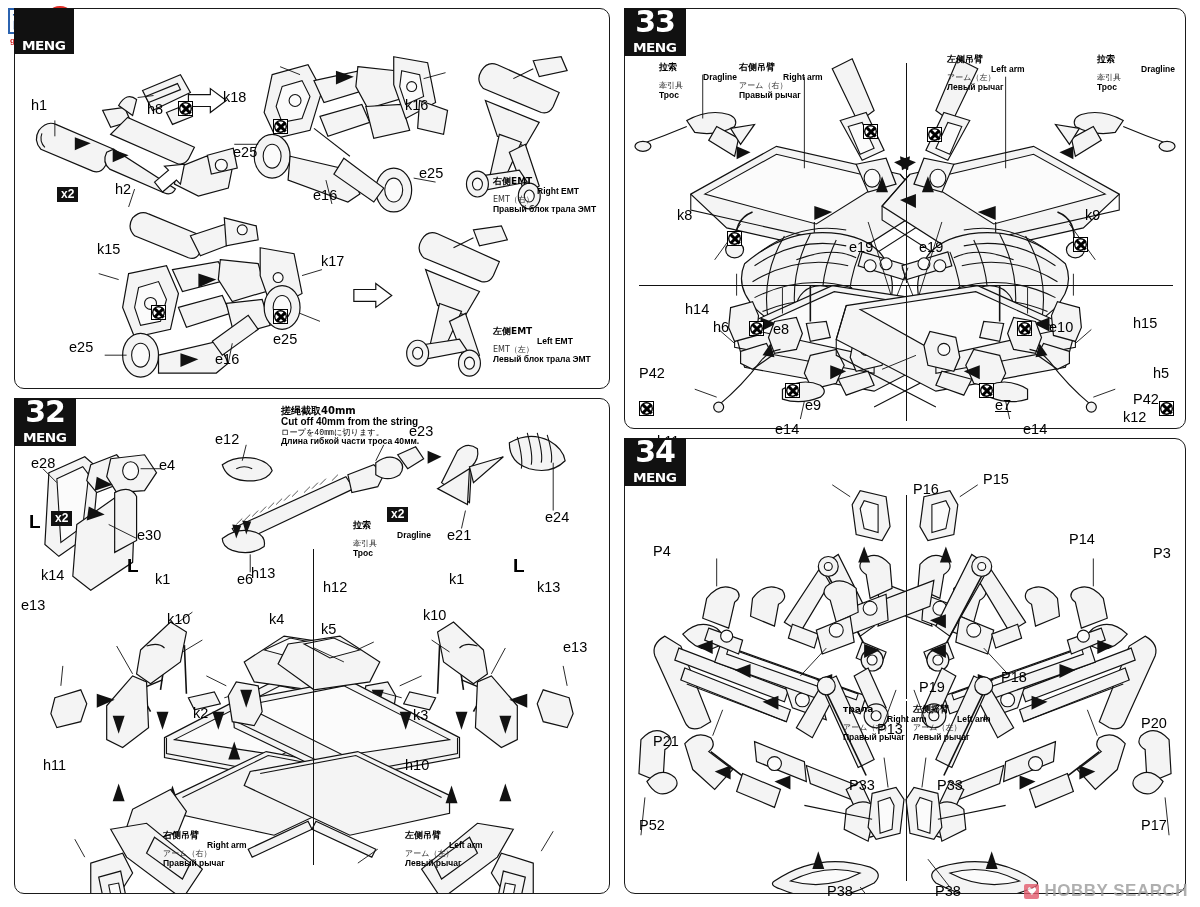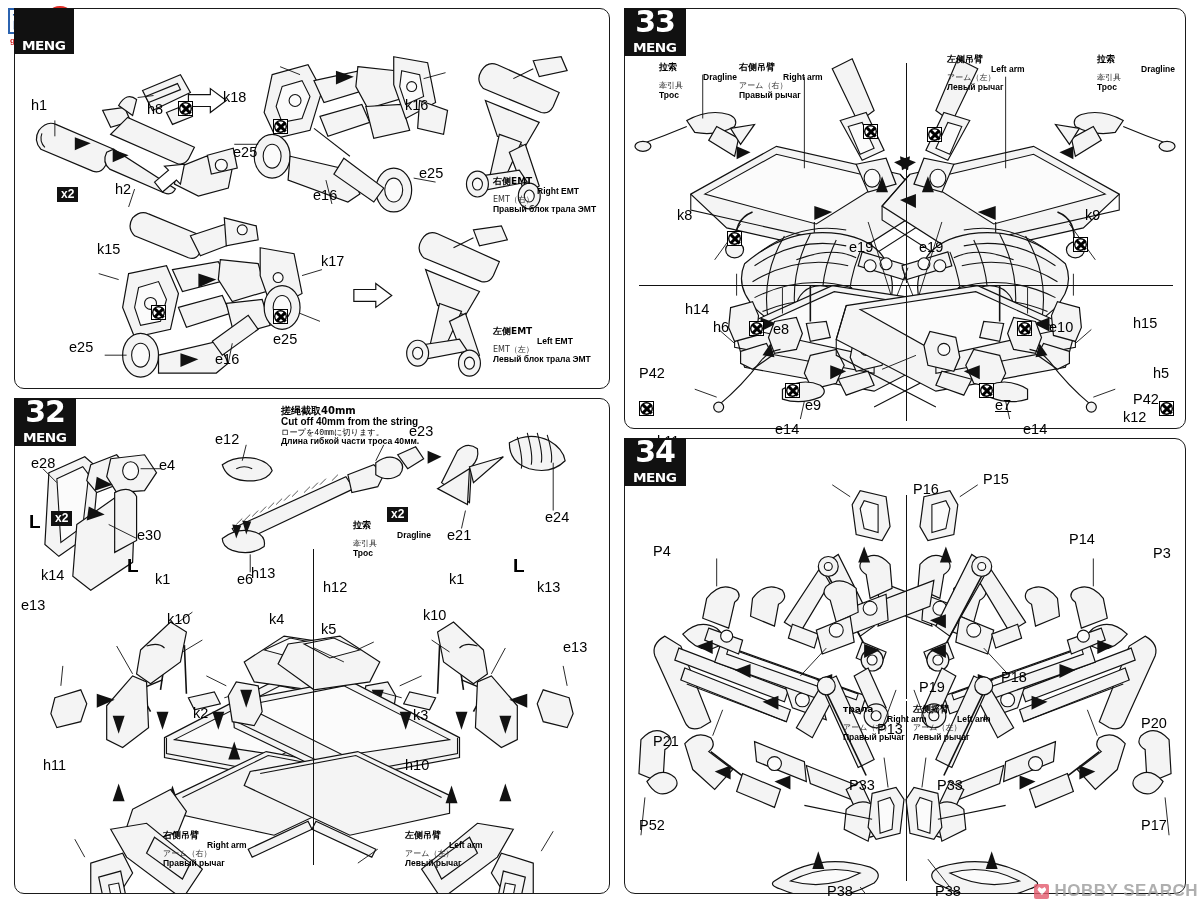--- a/index.html
+++ b/index.html
@@ -180,21 +180,21 @@
   }
   #gs-url {
     position: absolute; left: 2px; top: 30px;
     font-family: "Liberation Sans", sans-serif;
     font-size: 8px; font-weight: 700; color: #cf2222;
     letter-spacing: 0.3px;
   }
 
   
   #hs-wm {
-    position: absolute; right: 2px; bottom: 6px;
+    position: absolute; right: 12px; bottom: 6px;
     display: flex; align-items: center; gap: 5px;
     opacity: 0.8;
   }
   #hs-badge {
     width: 15px; height: 15px; background: #e35b6d; border-radius: 2px;
     position: relative;
   }
   #hs-badge::after{
     content:"";position:absolute;left:3px;top:3.5px;width:9px;height:8px;background:#fff;
     clip-path: polygon(50% 100%, 0 35%, 18% 0, 50% 22%, 82% 0, 100% 35%);

